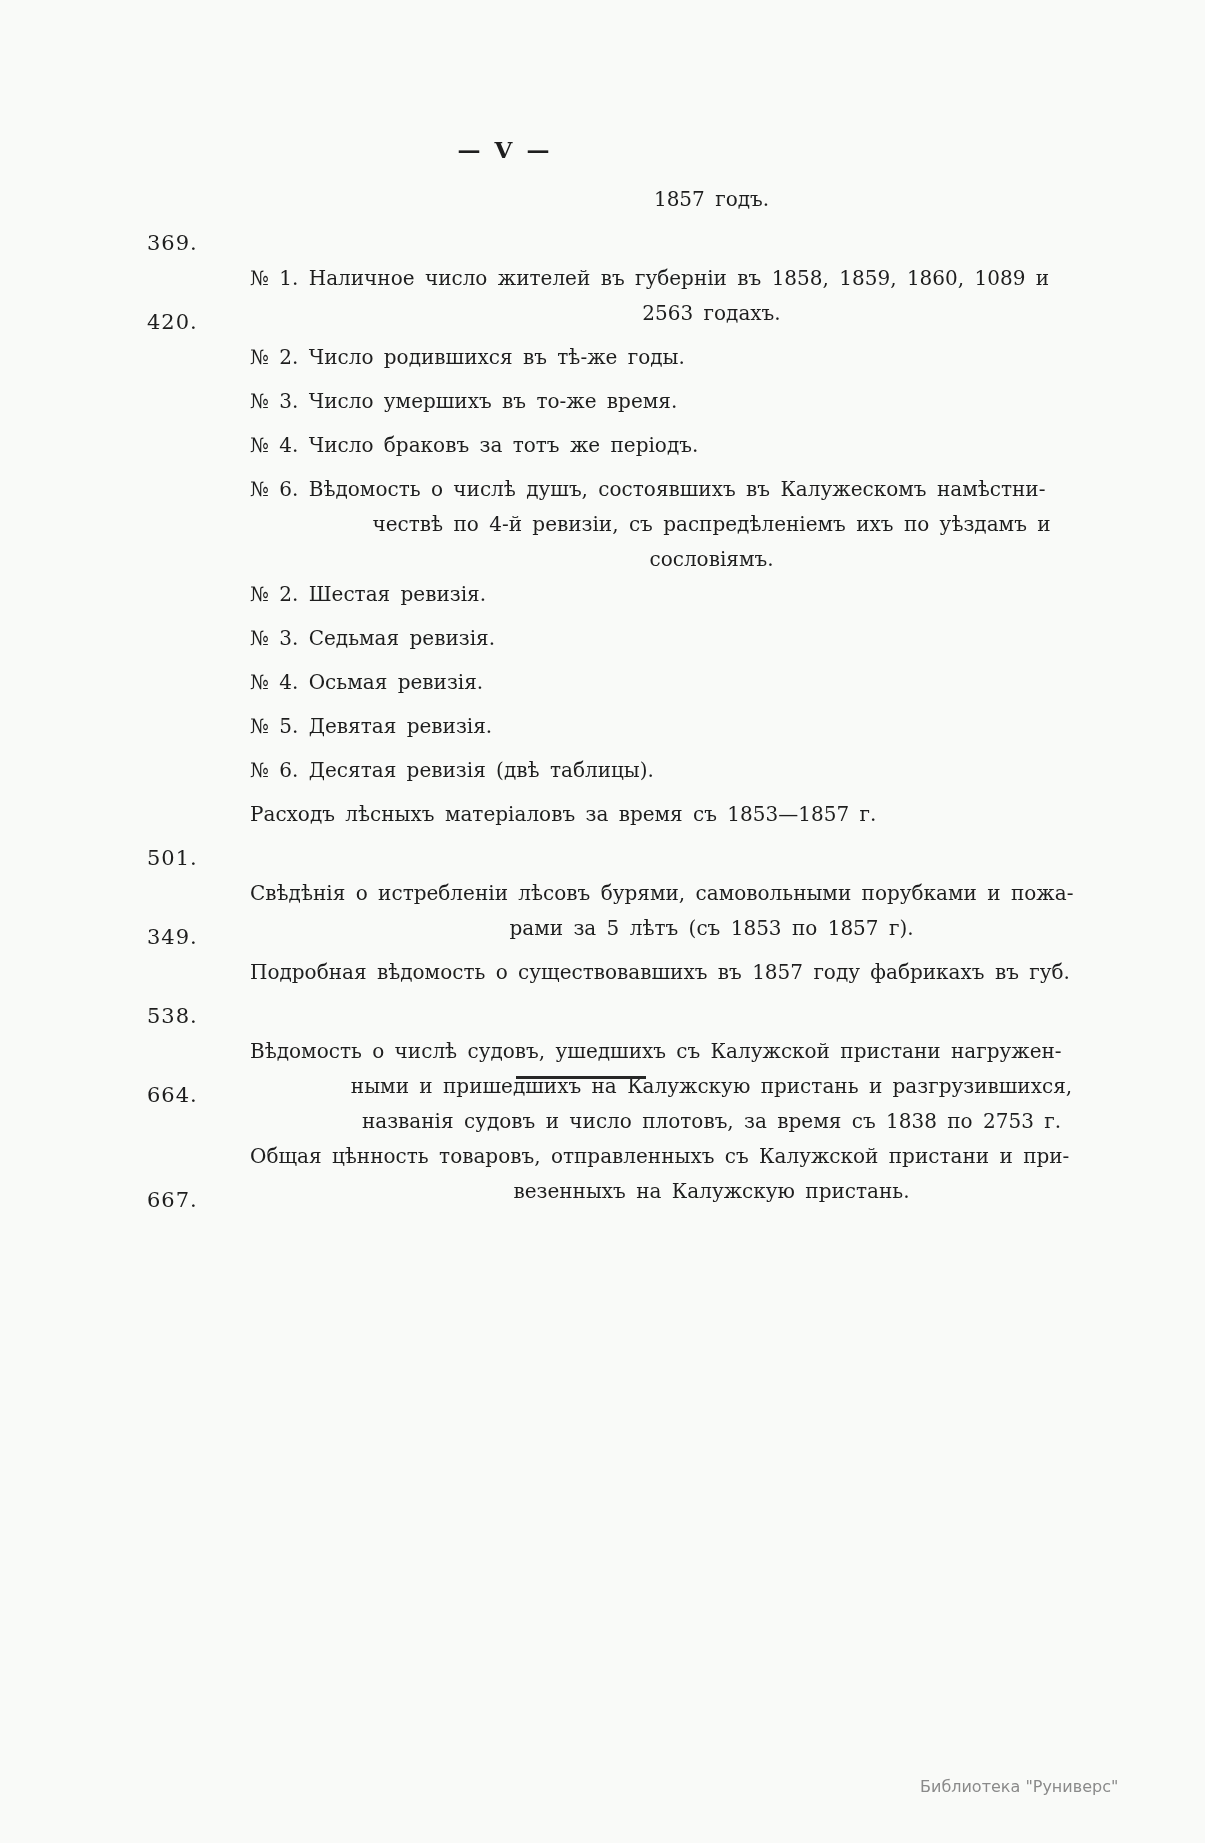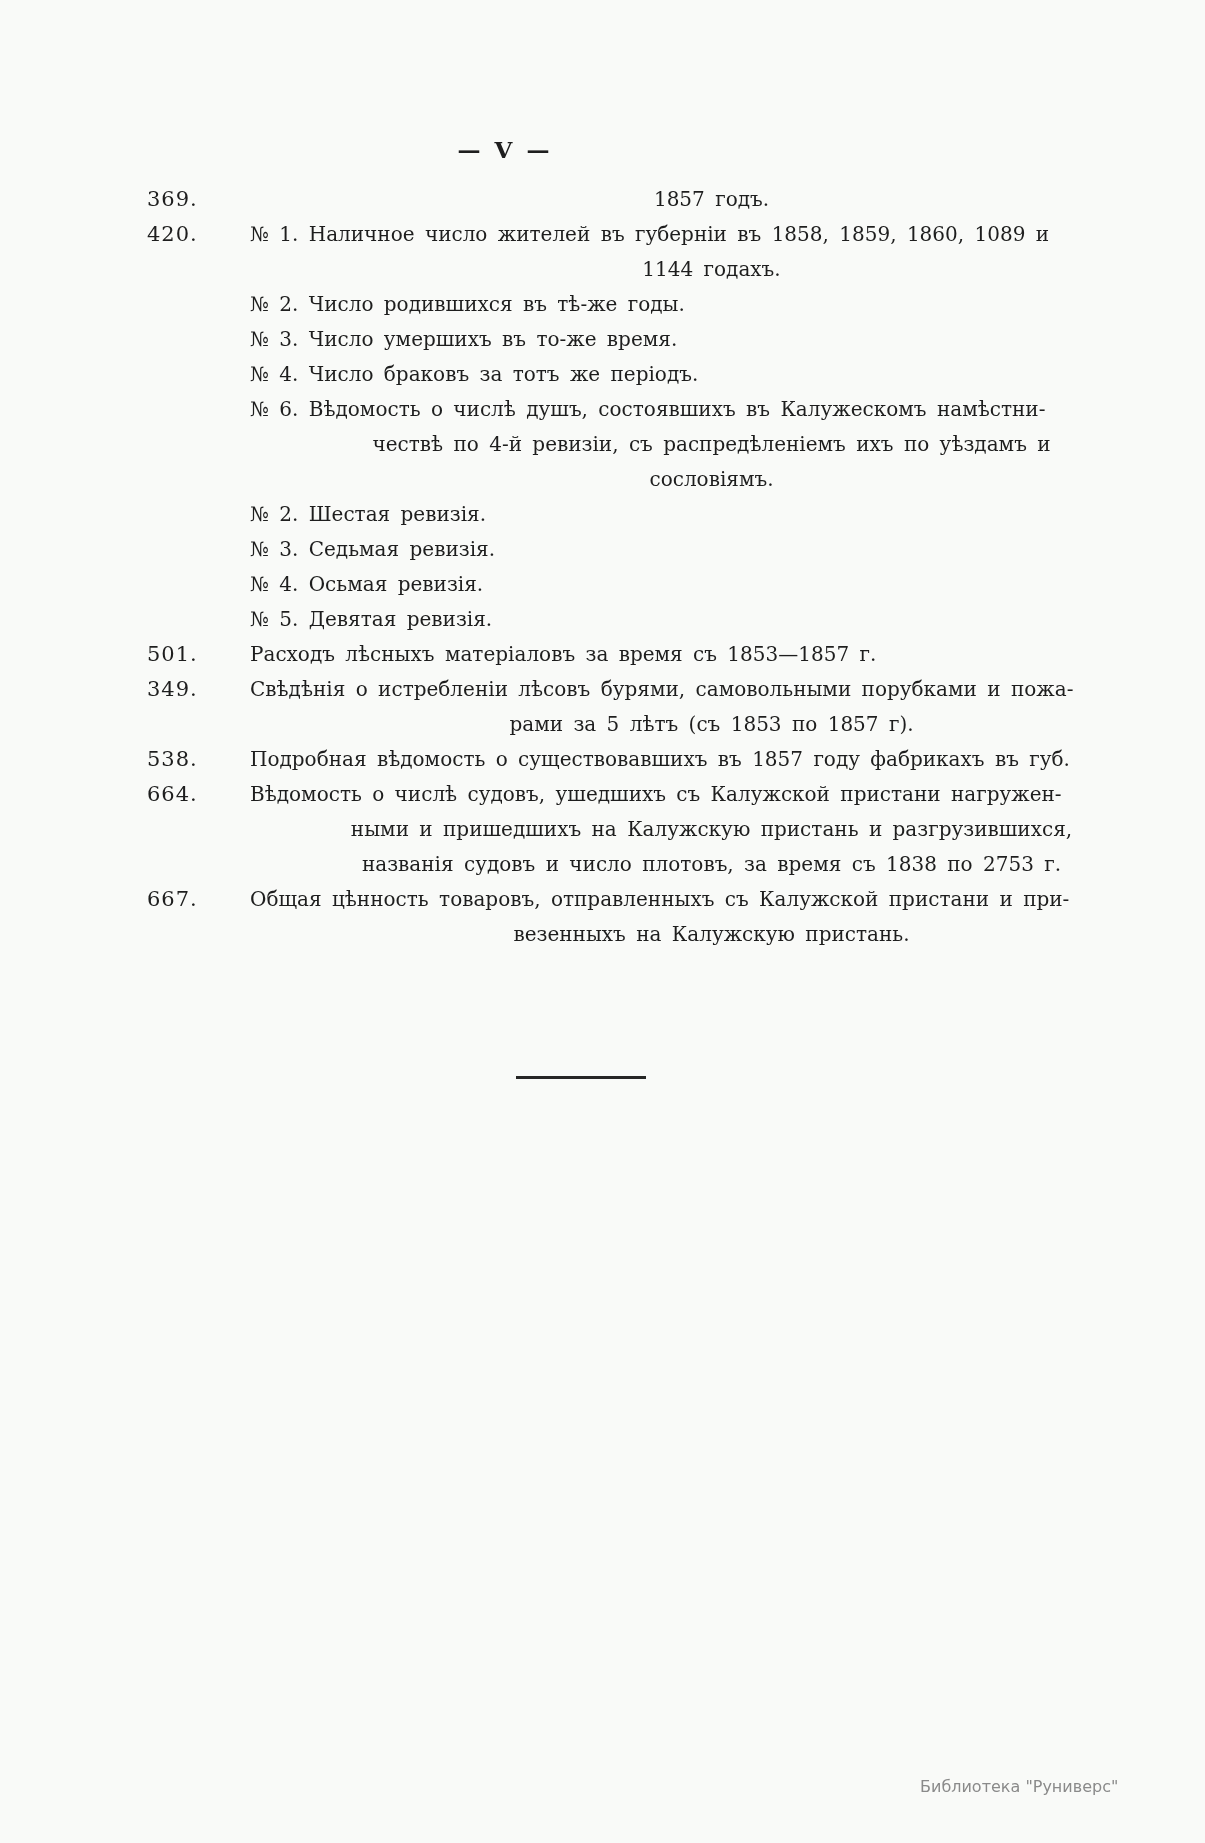--- a/index.html
+++ b/index.html
@@ -36,20 +36,21 @@
   .row {
     display: flex;
     align-items: flex-start;
   }
   .num {
     width: 103px;
     flex: 0 0 103px;
     font-size: 21px;
     line-height: 35px;
     letter-spacing: 1px;
+    margin-top: 44px;
   }
   .txt {
     width: 700px;
     flex: 1 1 auto;
   }
   .line {
     font-size: 20px;
     line-height: 35px;
     white-space: nowrap;
     word-spacing: 4px;
@@ -87,21 +88,21 @@
       <div class="row">
         <div class="num">369.</div>
         <div class="txt">
           <div class="line cont">1857 годъ.</div>
         </div>
       </div>
       <div class="row">
         <div class="num">420.</div>
         <div class="txt">
           <div class="line">№ 1. Наличное число жителей въ губерніи въ 1858, 1859, 1860, 1089 и</div>
-          <div class="line cont">1144 годахъ.</div>
+          <div class="line cont">2563 годахъ.</div>
         </div>
       </div>
       <div class="row">
         <div class="num"></div>
         <div class="txt">
           <div class="line">№ 2. Число родившихся въ тѣ-же годы.</div>
         </div>
       </div>
       <div class="row">
         <div class="num"></div>
@@ -141,20 +142,26 @@
           <div class="line">№ 4. Осьмая ревизія.</div>
         </div>
       </div>
       <div class="row">
         <div class="num"></div>
         <div class="txt">
           <div class="line">№ 5. Девятая ревизія.</div>
         </div>
       </div>
       <div class="row">
+        <div class="num"></div>
+        <div class="txt">
+          <div class="line">№ 6. Десятая ревизія (двѣ таблицы).</div>
+        </div>
+      </div>
+      <div class="row">
         <div class="num">501.</div>
         <div class="txt">
           <div class="line">Расходъ лѣсныхъ матеріаловъ за время съ 1853—1857 г.</div>
         </div>
       </div>
       <div class="row">
         <div class="num">349.</div>
         <div class="txt">
           <div class="line">Свѣдѣнія о истребленіи лѣсовъ бурями, самовольными порубками и пожа-</div>
           <div class="line cont">рами за 5 лѣтъ (съ 1853 по 1857 г).</div>

